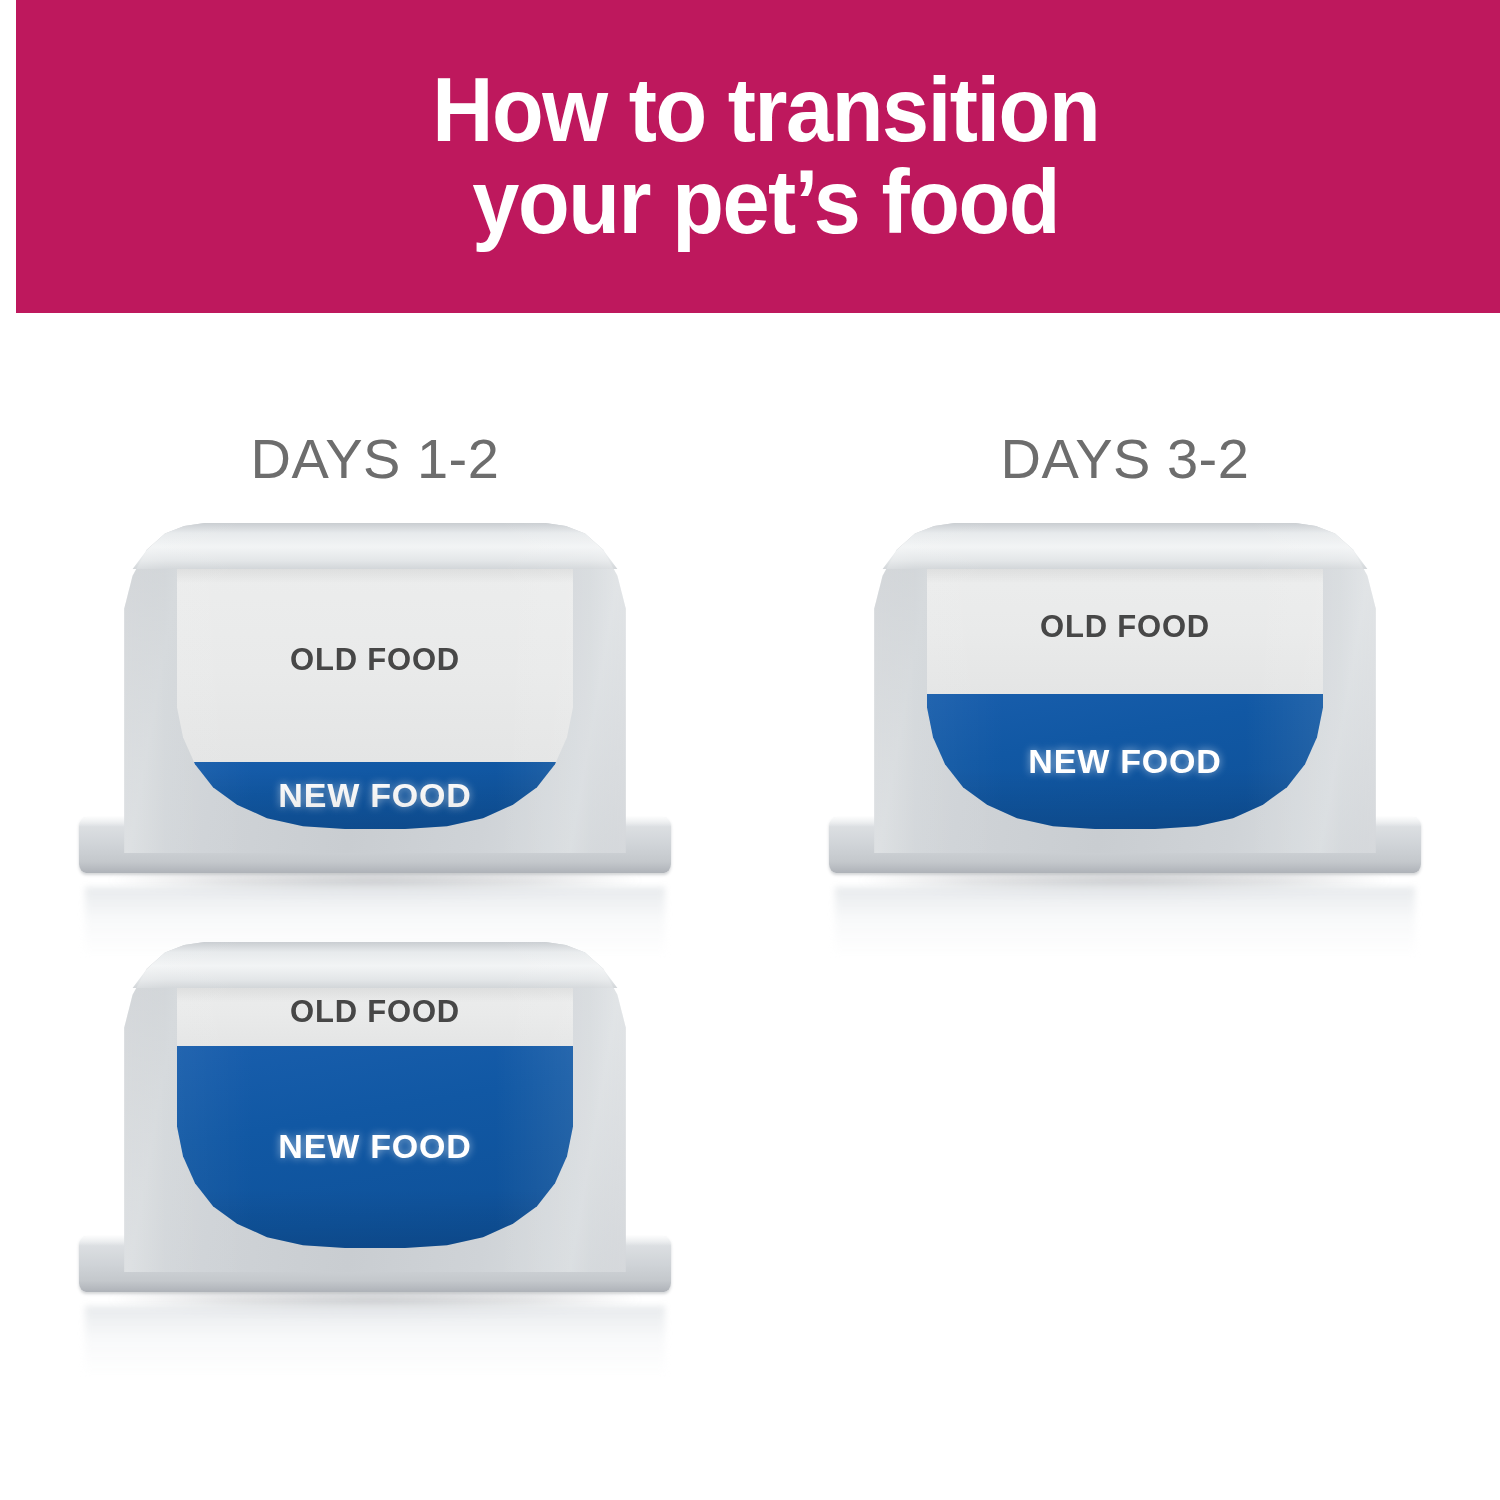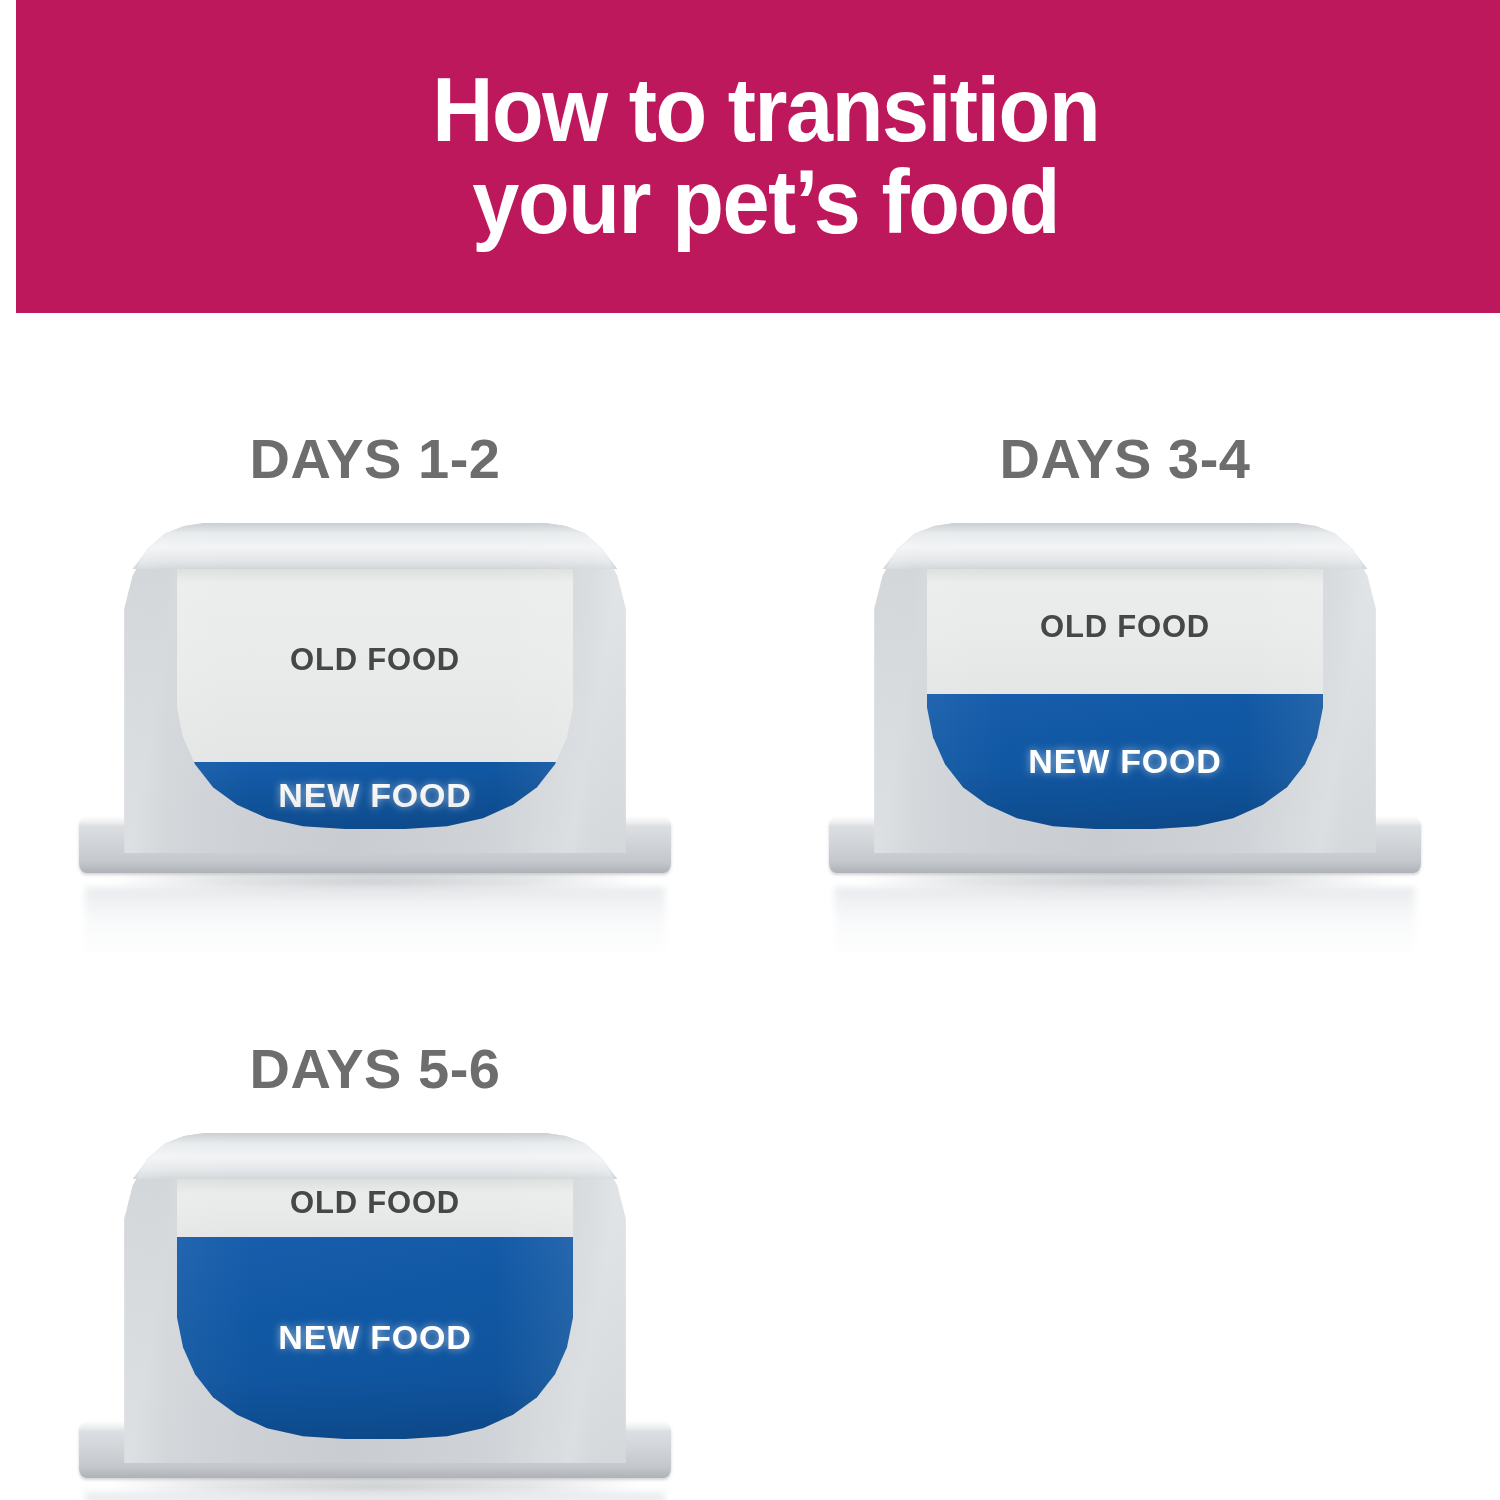--- a/index.html
+++ b/index.html
@@ -53,21 +53,21 @@
     grid-template-rows: 593px 594px;
   }
   .step {
     position: relative;
     display: flex;
     flex-direction: column;
     align-items: center;
   }
   .step-title {
     color: #6d6d6d;
-    font-weight: 700;
+    font-weight: 400;
     font-size: 56px;
     letter-spacing: 0.5px;
     line-height: 1;
     margin: 0;
     white-space: nowrap;
   }
   .step-r1 .step-title { margin-top: 118px; }
   .step-r2 .step-title { margin-top: 135px; }
 
   
@@ -300,21 +300,21 @@
           <span class="food-label-new">NEW FOOD</span>
         </div>
         <div class="cavity-shade"></div>
       </div>
       <div class="bowl-rim"></div>
       <div class="bowl-sheen"></div>
     </div>
   </div>
 
   <div class="step step-r1">
-    <div class="step-title">DAYS 3-4</div>
+    <div class="step-title">DAYS 3-2</div>
     <div class="bowl-wrap">
       <div class="bowl-shadow"></div>
       <div class="bowl-reflection"></div>
       <div class="bowl-base">
           <div class="bowl-base-hl"></div>
         </div>
       <div class="bowl-body"></div>
       <div class="bowl-cavity">
         <div class="food-old" style="height: 50%; display: flex;">
           <span class="food-label-old">OLD FOOD</span>
@@ -323,21 +323,20 @@
           <span class="food-label-new">NEW FOOD</span>
         </div>
         <div class="cavity-shade"></div>
       </div>
       <div class="bowl-rim"></div>
       <div class="bowl-sheen"></div>
     </div>
   </div>
 
   <div class="step step-r2">
-    <div class="step-title">DAYS 5-6</div>
     <div class="bowl-wrap">
       <div class="bowl-shadow"></div>
       <div class="bowl-reflection"></div>
       <div class="bowl-base">
           <div class="bowl-base-hl"></div>
         </div>
       <div class="bowl-body"></div>
       <div class="bowl-cavity">
         <div class="food-old" style="height: 25%; display: flex;">
           <span class="food-label-old">OLD FOOD</span>

